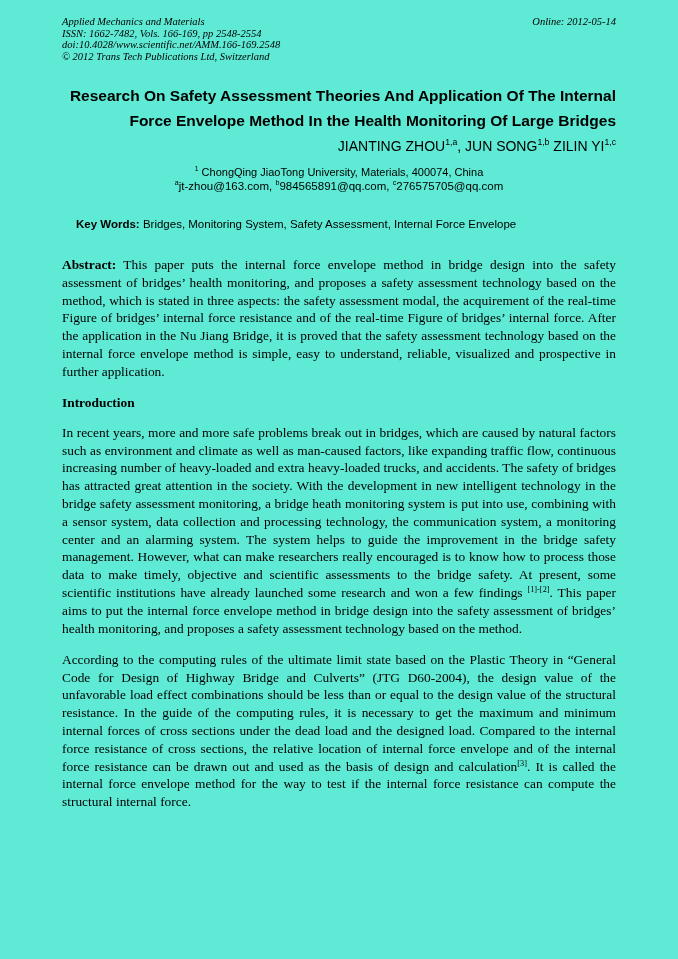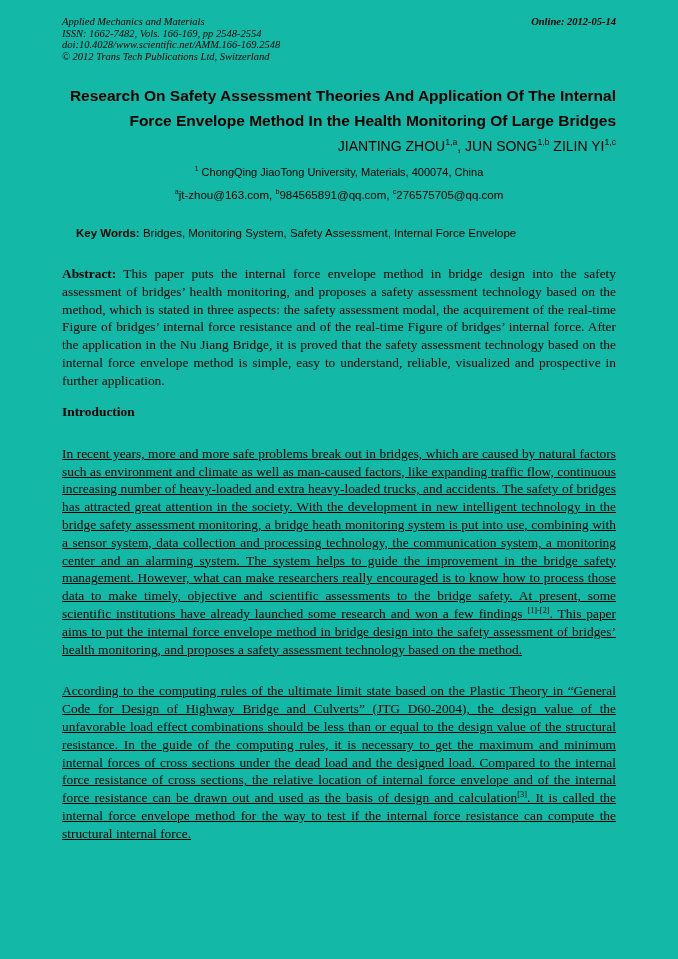--- a/index.html
+++ b/index.html
@@ -3,35 +3,35 @@
 <meta charset="utf-8">
 <style>
   html, body { margin: 0; padding: 0; background: #ffffff; }
   .page {
     position: relative;
     width: 678px;
     height: 959px;
     box-sizing: border-box;
     margin: 0 auto;
     padding: 16px 62px 0 62px;
-    background: #14b8a6;
+    background: #5eead4;
     color: #000000;
     overflow: hidden;
   }
   .hdr {
     display: flex;
     justify-content: space-between;
     align-items: flex-start;
     font-family: "Liberation Serif", serif;
     font-style: italic;
     font-size: 10.5px;
     line-height: 11.5px;
   }
   .hdr-left div { white-space: nowrap; }
-  .hdr-right { white-space: nowrap; font-weight: bold; }
+  .hdr-right { white-space: nowrap; }
   .title {
     font-family: "Liberation Sans", sans-serif;
     font-weight: bold;
     font-size: 15.5px;
     line-height: 25px;
     text-align: right;
     margin: 21px 0 0 0;
   }
   .authors {
     text-align: right;
@@ -46,21 +46,20 @@
     font-family: "Liberation Sans", sans-serif;
     font-size: 11px;
     line-height: 13px;
     margin-top: 11px;
   }
   .emails {
     text-align: center;
     font-family: "Liberation Sans", sans-serif;
     font-size: 11.5px;
     line-height: 14px;
-    margin-top: 9px;
   }
   .keywords {
     font-family: "Liberation Sans", sans-serif;
     font-size: 11.5px;
     line-height: 14px;
     margin-top: 24px;
     text-align: left;
     padding-left: 14px;
   }
   .keywords .kw-label { font-weight: bold; }
@@ -73,21 +72,21 @@
   .abstract { margin-top: 25px; }
   .abstract .ab-label { font-weight: bold; }
   .section-heading {
     font-family: "Liberation Serif", serif;
     font-size: 13.4px;
     line-height: 17.8px;
     font-weight: bold;
     text-align: justify;
     margin: 11px 0 0 0;
   }
-  .para { margin-top: 24px; text-decoration: underline; }
+  .para { margin-top: 12px; }
   sup {
     font-size: 62%;
     line-height: 0;
     vertical-align: super;
   }
 </style>
 </head>
 <body>
 
 <div class="page">

